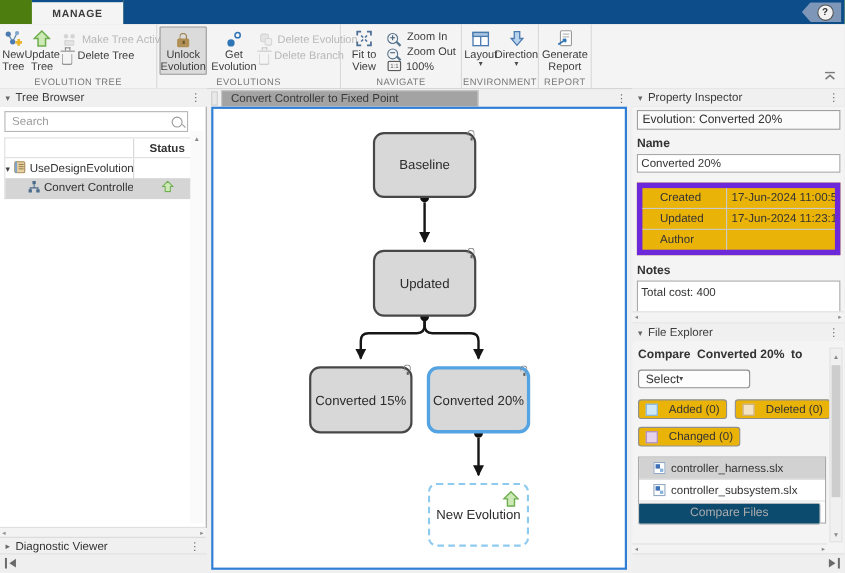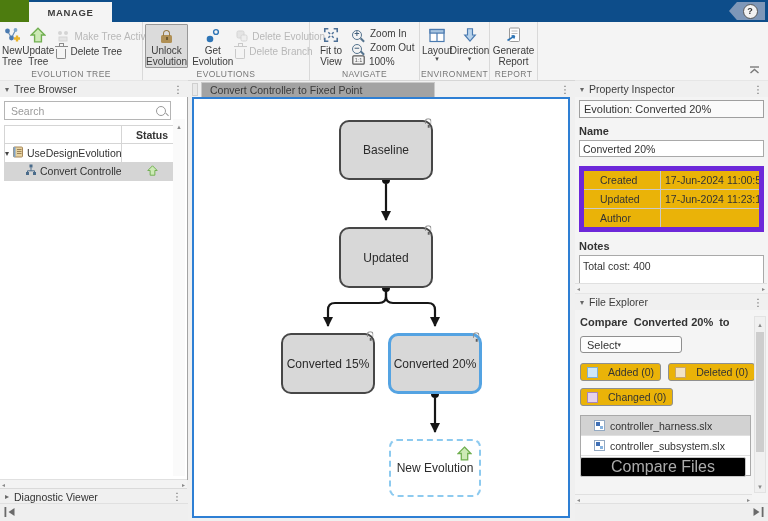--- a/index.html
+++ b/index.html
@@ -113,22 +113,22 @@
   .file-list{border:1px solid #a9a9a9;background:#fff;margin-top:2px;width:calc(100% - 14px)}
   .file-row{display:flex;align-items:center;gap:5px;height:19px;border-bottom:1px solid #e0e0e0;padding-left:13px;font-size:10.5px}
   .file-row:last-child{border-bottom:none}
   .file-row.selected{background:#d2d2d2}
   .slx-icon{position:relative;width:11px;height:11px;background:#fff;border:1px solid #93a9c2;box-sizing:border-box}
   .slx-icon::before{content:"";position:absolute;left:1px;top:1px;width:4px;height:4px;background:#3f6fb5}
   .slx-icon::after{content:"";position:absolute;right:1px;bottom:1px;width:3px;height:3px;background:#86b3e0}
   .m-icon{position:relative;width:9px;height:11px;background:#fff;border:1px solid #a5a5a5;box-sizing:border-box}
   .m-icon::before{content:"";position:absolute;left:1px;top:2px;right:1px;height:1px;background:#bbb;box-shadow:0 2px 0 #bbb,0 4px 0 #bbb}
   .m-icon::after{content:"";position:absolute;left:0;top:0;width:3px;height:3px;background:#e8943a}
-  .compare-files-btn{position:absolute;bottom:27px;left:5px;right:22px;height:18px;border:1px solid #c6c6c6;background:#000000;
-      color:#ababab;text-align:center;line-height:17px;border-radius:2px;font-size:16px}
+  .compare-files-btn{position:absolute;bottom:27px;left:5px;right:22px;height:18px;border:1px solid #c6c6c6;background:#0c4a6e;
+      color:#ababab;text-align:center;line-height:17px;border-radius:2px;font-size:11px}
   .fe-vscroll{position:absolute;top:236px;bottom:28px;right:2px;width:12px;background:#f0f0f0;border:1px solid #e2e2e2;box-sizing:border-box;text-align:center}
   .fe-thumb{margin:3px auto 0;width:8px;height:120px;background:#cdcdcd}
   .fe-vs-down{position:absolute;bottom:2px;left:0;right:0}
   .fe-hscroll{position:absolute;bottom:17px;left:0;right:16px}
   .dock-icon{position:absolute}
 </style>
 </head>
 <body>
 
 <div id="app">

